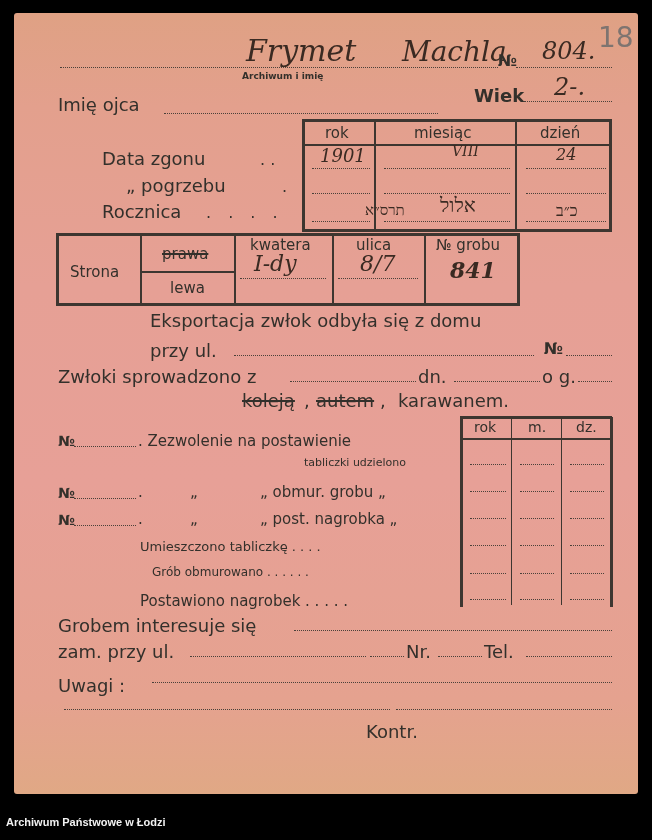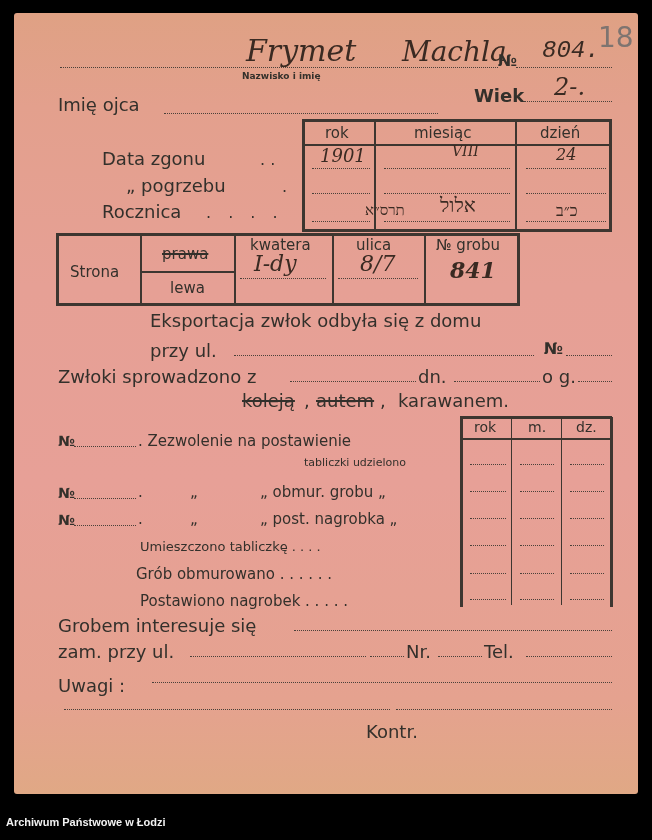--- a/index.html
+++ b/index.html
@@ -17,25 +17,25 @@
   .footer{position:absolute;left:6px;top:816px;font-family:"Liberation Sans",sans-serif;font-size:11px;font-weight:bold;color:#f2f2f2;}
 </style>
 </head>
 <body>
 
 <div class="card">
 
   <div class="hand" style="left:232px;top:20px;font-size:30px;">Frymet</div>
   <div class="hand" style="left:388px;top:22px;font-size:28px;">Machla</div>
   <div class="t" style="left:484px;top:38px;font-size:16px;font-weight:bold;">№</div>
-  <div class="hand" style="left:528px;top:24px;font-size:24px;font-family:Liberation Mono, monospace;">804.</div>
+  <div class="hand" style="left:528px;top:24px;font-size:24px;">804.</div>
   <div class="hand" style="left:584px;top:8px;font-size:28px;color:#7e7470;font-style:normal;font-family:'DejaVu Sans',sans-serif;">18</div>
   <div class="solid-line" style="left:46px;top:54px;width:438px;border-bottom-style:dotted;"></div>
   <div class="dot-line" style="left:502px;top:54px;width:96px;"></div>
-  <div class="t" style="left:228px;top:58px;font-size:9px;font-weight:bold;">Nazwisko i imię</div>
+  <div class="t" style="left:228px;top:58px;font-size:9px;font-weight:bold;">Archiwum i imię</div>
 
   <div class="t" style="left:44px;top:81px;font-size:18px;">Imię ojca</div>
   <div class="dot-line" style="left:150px;top:100px;width:274px;"></div>
   <div class="t" style="left:460px;top:72px;font-size:18px;font-weight:bold;">Wiek</div>
   <div class="hand" style="left:540px;top:60px;font-size:24px;">2-.</div>
   <div class="dot-line" style="left:510px;top:88px;width:88px;"></div>
 
   <div class="t" style="left:88px;top:135px;font-size:18px;">Data zgonu</div>
   <div class="t" style="left:246px;top:137px;font-size:16px;">. .</div>
   <div class="t" style="left:112px;top:162px;font-size:18px;">„ pogrzebu</div>
@@ -124,21 +124,21 @@
   <div class="t" style="left:176px;top:470px;font-size:15px;">„</div>
   <div class="t" style="left:246px;top:470px;font-size:15px;">„ obmur. grobu „</div>
 
   <div class="t" style="left:44px;top:499px;font-size:14px;font-weight:bold;">№</div>
   <div class="dot-line" style="left:60px;top:512px;width:62px;"></div>
   <div class="t" style="left:124px;top:497px;font-size:15px;">.</div>
   <div class="t" style="left:176px;top:497px;font-size:15px;">„</div>
   <div class="t" style="left:246px;top:497px;font-size:15px;">„ post. nagrobka „</div>
 
   <div class="t" style="left:126px;top:526px;font-size:13px;">Umieszczono tabliczkę . . . .</div>
-  <div class="t" style="left:122px;top:552px;font-size:15px;">Grób obmurowano . . . . . .</div>
+  <div class="t" style="left:138px;top:552px;font-size:12px;">Grób obmurowano . . . . . .</div>
   <div class="t" style="left:126px;top:579px;font-size:15px;">Postawiono nagrobek . . . . .</div>
 
   <div class="hbar" style="left:446px;top:403px;width:152px;height:3px;"></div>
   <div class="vbar" style="left:446px;top:404px;width:3px;height:190px;"></div>
   <div class="vbar" style="left:596px;top:404px;width:3px;height:190px;"></div>
   <div class="vbar" style="left:497px;top:406px;width:1px;height:186px;"></div>
   <div class="vbar" style="left:547px;top:406px;width:1px;height:186px;"></div>
   <div class="hbar" style="left:449px;top:425px;width:147px;height:2px;"></div>
   <div class="t" style="left:460px;top:406px;font-size:14px;">rok</div>
   <div class="t" style="left:514px;top:406px;font-size:14px;">m.</div>

